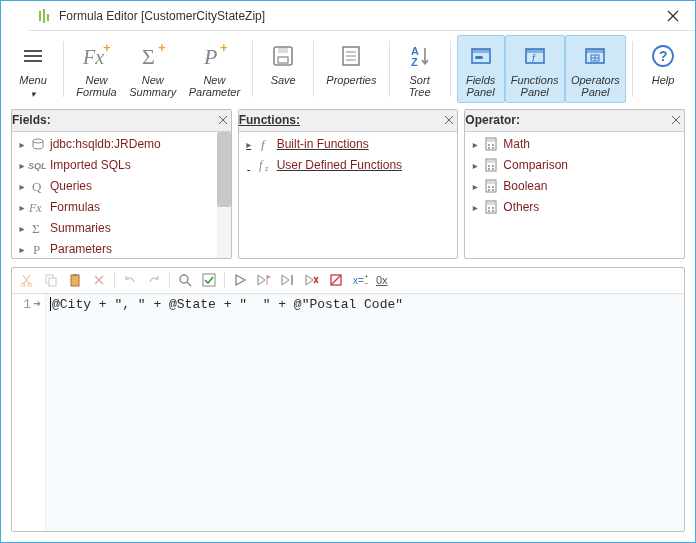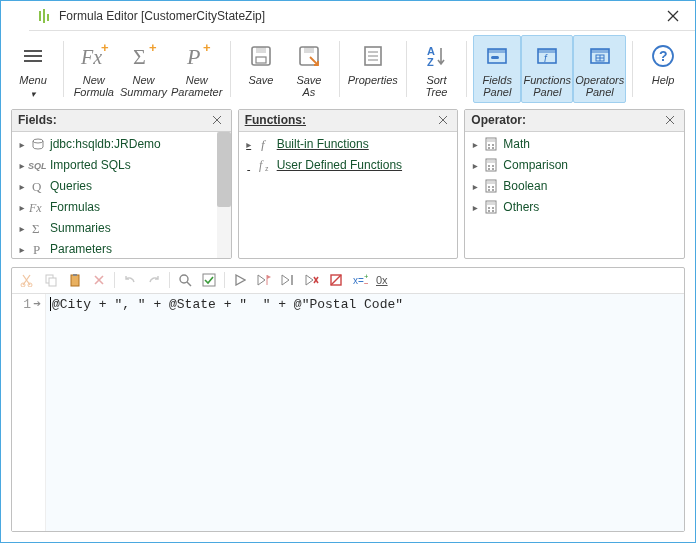--- a/index.html
+++ b/index.html
@@ -14,28 +14,28 @@
   .tool-btn.active { background: #cfe8f8; border-color: #9fcfef; }
   .tool-icon { width: 32px; height: 32px; display: flex; align-items: center; justify-content: center; margin-bottom: 2px; }
   .tool-label { font-size: 11px; color: #333; text-align: center; line-height: 1.1; white-space: pre-line; font-style: italic; }
   .tool-sep { width: 1px; background: #e0e0e0; margin: 6px 6px; }
   .tool-btn.menu .tool-label::after { content: " \25BE"; font-size: 9px; }
   .panels { display: flex; gap: 6px; padding: 0 10px; height: 150px; }
   .panel { border: 1px solid #c0c0c0; border-radius: 2px; background: #fff; display: flex; flex-direction: column; }
   .panel.fields { flex: 1.1; }
   .panel.functions { flex: 1.1; text-decoration: underline; }
   .panel.operators { flex: 1.1; }
-  .panel-header { height: 22px; background: #f0f0f0; border-bottom: 1px solid #d0d0d0; display: flex; align-items: center; padding: 0 6px; font-weight: 600; font-size: 12px; gap: 20px; }
+  .panel-header { height: 22px; background: #f0f0f0; border-bottom: 1px solid #d0d0d0; display: flex; align-items: center; padding: 0 0; font-weight: 600; font-size: 12px; gap: 20px; }
   .panel-header .ph-title { flex: 1; }
   .panel-header .ph-close { width: 16px; height: 16px; display: flex; align-items: center; justify-content: center; cursor: pointer; color: #666; }
   .panel-body { flex: 1; overflow-y: auto; padding: 2px 0; position: relative; }
   .tree-item { display: flex; align-items: center; height: 21px; padding: 0 4px; cursor: pointer; }
   .tree-caret { width: 12px; font-size: 10px; color: #666; text-align: center; }
   .tree-icon { width: 20px; height: 16px; display: flex; align-items: center; justify-content: center; margin-right: 2px; }
-  .tree-label { font-size: 12px; color: #14532d; }
+  .tree-label { font-size: 12px; color: #7f1d1d; }
   .fields-scrollbar { position: absolute; right: 0; top: 0; bottom: 0; width: 14px; background: #f4f4f4; }
   .fields-scrollbar .thumb { background: #c8c8c8; width: 100%; height: 60%; border-radius: 2px; }
   .editor-area { margin: 8px 10px 10px 10px; flex: 1; border: 1px solid #c0c0c0; border-radius: 2px; display: flex; flex-direction: column; background: #fff; }
   .editor-toolbar { height: 26px; border-bottom: 1px solid #e0e0e0; display: flex; align-items: center; padding: 0 4px; gap: 2px; }
   .ed-btn { width: 22px; height: 20px; display: flex; align-items: center; justify-content: center; cursor: pointer; border-radius: 2px; }
   .ed-btn.disabled { opacity: 0.45; cursor: default; }
   .ed-sep { width: 1px; height: 16px; background: #e0e0e0; margin: 0 2px; }
   .editor-body { flex: 1; display: flex; font-family: Consolas, "Courier New", monospace; font-size: 13px; }
   .gutter { width: 34px; background: #fff; border-right: 1px solid #eee; text-align: right; padding: 2px 2px 0 0; color: #999; position: relative; }
   .gutter .ln { height: 18px; line-height: 18px; display: flex; align-items: center; justify-content: flex-end; gap: 2px; padding-right: 2px;}
@@ -114,30 +114,20 @@
     <div class="tool-btn">
       <span class="tool-icon">
         <svg width="26" height="26">
             <rect x="4" y="4" width="18" height="18" rx="2" fill="none" stroke="#888" stroke-width="1.6"></rect>
             <rect x="8" y="4" width="10" height="6" fill="#888" opacity="0.3"></rect>
             <rect x="8" y="14" width="10" height="6" fill="none" stroke="#888" stroke-width="1.2"></rect>
           </svg>
       </span>
       <span class="tool-label">Save</span>
     </div>
-    <div class="tool-btn">
-      <span class="tool-icon">
-        <svg width="26" height="26">
-            <rect x="4" y="4" width="18" height="18" rx="2" fill="none" stroke="#888" stroke-width="1.6"></rect>
-            <rect x="8" y="4" width="10" height="6" fill="#888" opacity="0.3"></rect>
-            <path d="M14 14 L22 22 M22 18 L22 22 L18 22" stroke="#e08030" stroke-width="1.8" fill="none"></path>
-          </svg>
-      </span>
-      <span class="tool-label">Save As</span>
-    </div>
     <div class="tool-sep"></div>
     <div class="tool-btn">
       <span class="tool-icon">
         <svg width="26" height="26">
             <rect x="5" y="4" width="16" height="18" fill="none" stroke="#888" stroke-width="1.6"></rect>
             <line x1="8" y1="9" x2="18" y2="9" stroke="#888"></line>
             <line x1="8" y1="13" x2="18" y2="13" stroke="#888"></line>
             <line x1="8" y1="17" x2="18" y2="17" stroke="#888"></line>
           </svg>
       </span>

